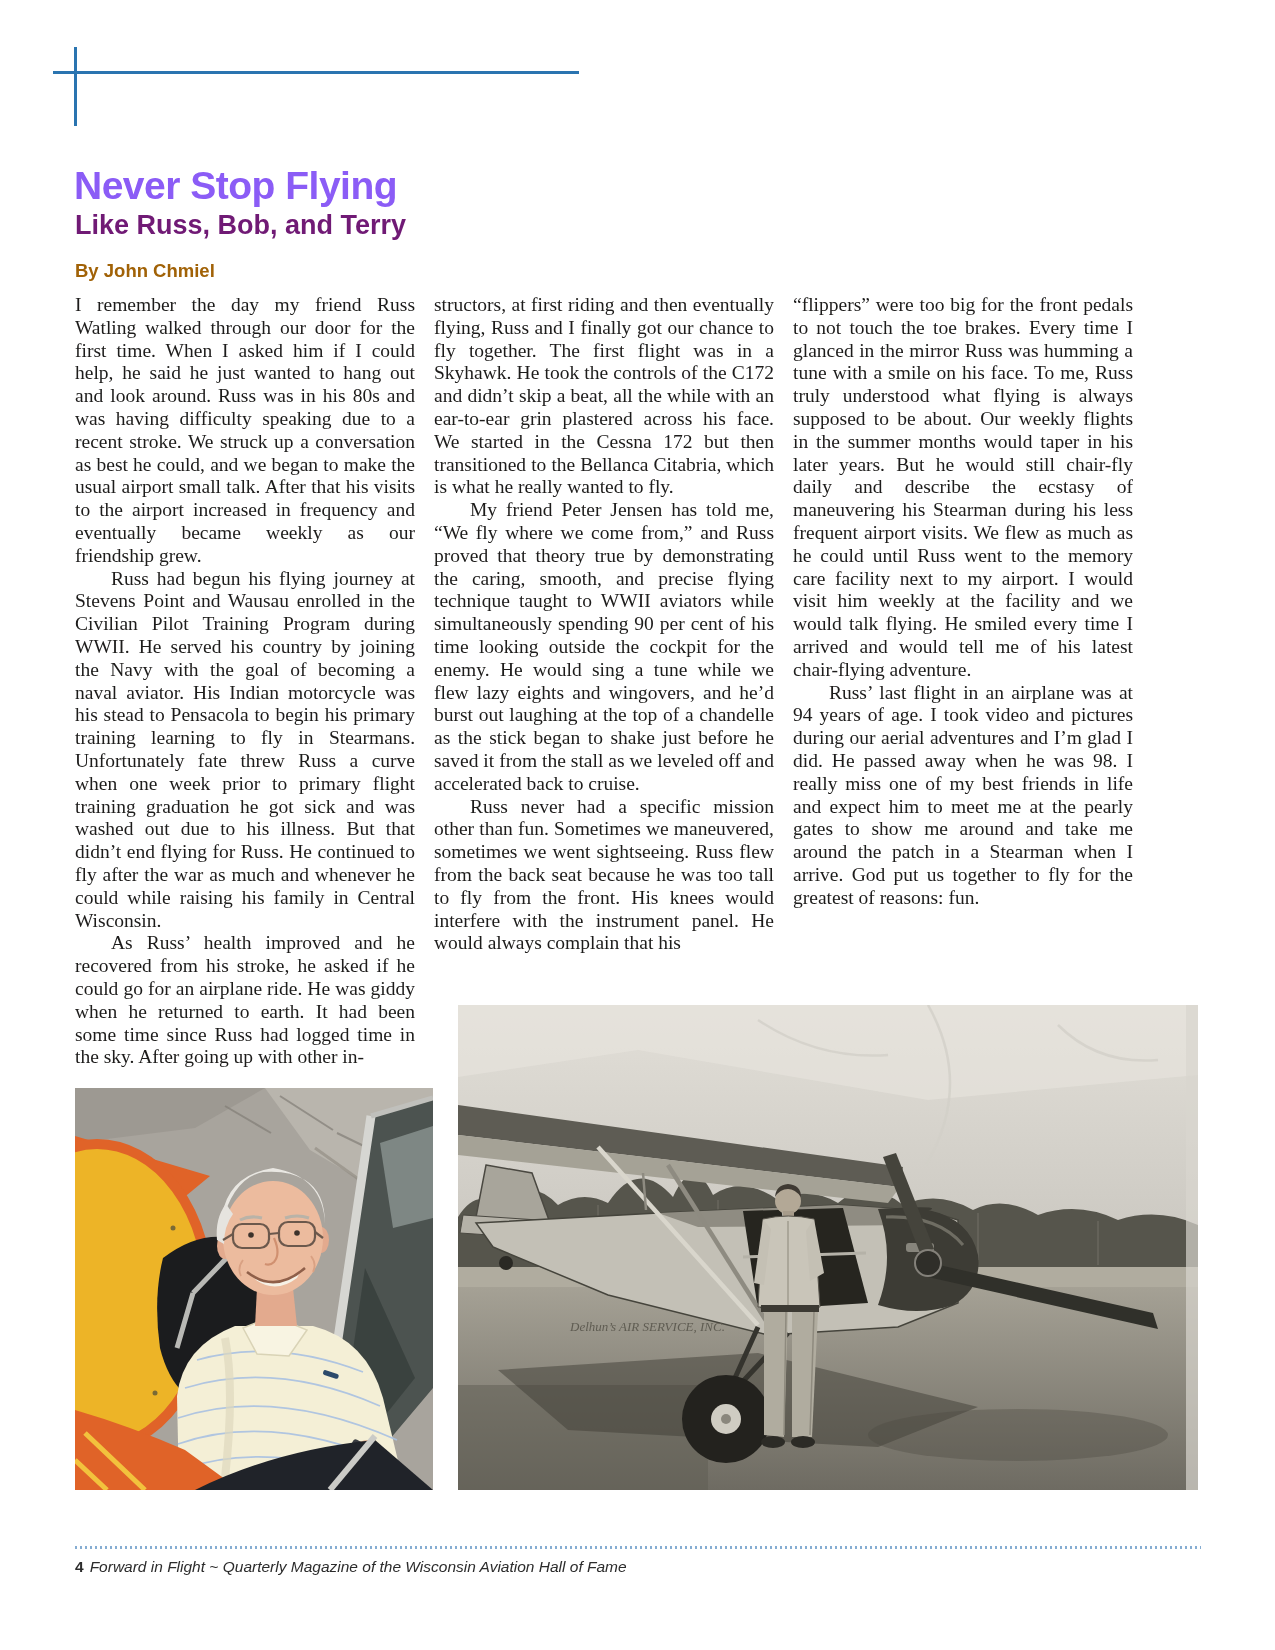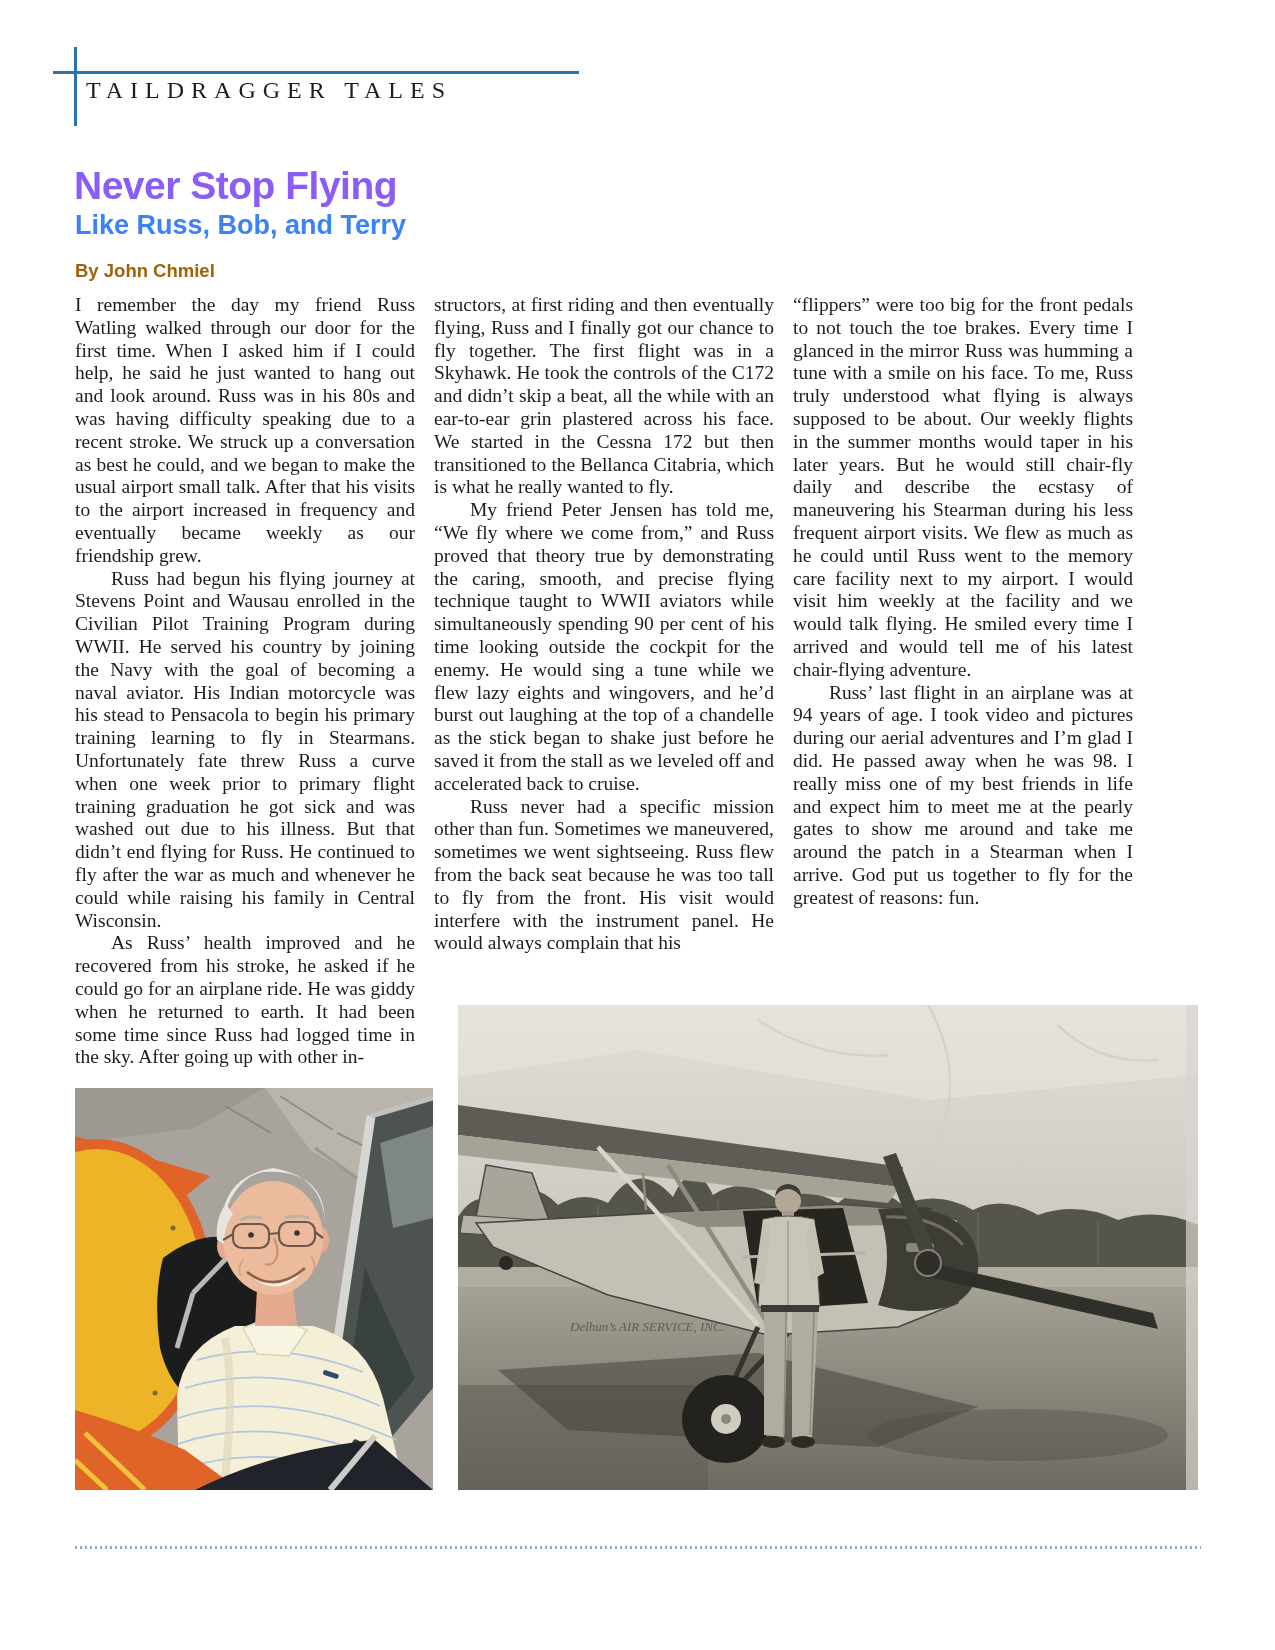--- a/index.html
+++ b/index.html
@@ -6,21 +6,21 @@
   body{width:1275px;height:1650px;position:relative;font-family:"Liberation Serif",serif;color:#1d1c1b;overflow:hidden;}
   .page{position:absolute;inset:0;background:#ffffff;}
 
   
   .rule-h{position:absolute;left:53px;top:71px;width:526px;height:3px;}
   .rule-v{position:absolute;left:74px;top:47px;width:3px;height:79px;}
   .section-label{position:absolute;left:86px;top:77px;font-family:"Liberation Serif",serif;font-size:24px;letter-spacing:7px;color:#1f1e1d;white-space:nowrap;}
 
   
   .title{position:absolute;left:74px;top:166px;font-family:"Liberation Sans",sans-serif;font-weight:bold;font-size:39px;line-height:1;color:#8b5cf6;letter-spacing:-0.5px;}
-  .subtitle{position:absolute;left:75px;top:212px;font-family:"Liberation Sans",sans-serif;font-weight:bold;font-size:27px;line-height:1;color:#3b82f6;}
+  .subtitle{position:absolute;left:75px;top:212px;font-family:"Liberation Sans",sans-serif;font-weight:bold;font-size:27px;line-height:1;color:#701a75;}
   .byline{position:absolute;left:75px;top:260px;font-family:"Liberation Sans",sans-serif;font-weight:bold;font-size:18.5px;color:#a16207;}
 
   
   .columns{position:absolute;left:75px;top:294px;width:1066px;display:flex;gap:19px;}
   .col{width:340px;font-size:19.5px;line-height:22.8px;text-align:justify;hyphens:auto;-webkit-hyphens:auto;}
   .col p{margin:0;}
   .col p + p{text-indent:36px;}
 
   
   .photo{position:absolute;overflow:hidden;}
@@ -35,36 +35,35 @@
   .footer .pnum{font-weight:bold;font-style:normal;margin-right:6px;}
   .footer .ftext{font-style:italic;}
 </style>
 </head>
 <body>
 
 <div class="page">
 
   <div class="rule-h" style="background:#2a74b0"></div>
   <div class="rule-v" style="background:#2a74b0"></div>
-  <div class="section-label">TAILDRAGGER TALES</div>
 
   <h1 class="title" style="margin:0">Never Stop Flying</h1>
   <h2 class="subtitle" style="margin:0">Like Russ, Bob, and Terry</h2>
   <div class="byline">By John Chmiel</div>
 
   <div class="columns">
     <div class="col">
         <p>I remember the day my friend Russ Watling walked through our door for the first time. When I asked him if I could help, he said he just wanted to hang out and look around. Russ was in his 80s and was having difficulty speaking due to a recent stroke. We struck up a conversation as best he could, and we began to make the usual airport small talk. After that his visits to the airport increased in frequency and eventually became weekly as our friendship grew.</p>
         <p>Russ had begun his flying journey at Stevens Point and Wausau enrolled in the Civilian Pilot Training Program during WWII. He served his country by joining the Navy with the goal of becoming a naval aviator. His Indian motorcycle was his stead to Pensacola to begin his primary training learning to fly in Stearmans. Unfortunately fate threw Russ a curve when one week prior to primary flight training graduation he got sick and was washed out due to his illness. But that didn’t end flying for Russ. He continued to fly after the war as much and whenever he could while raising his family in Central Wisconsin.</p>
         <p>As Russ’ health improved and he recovered from his stroke, he asked if he could go for an airplane ride. He was giddy when he returned to earth. It had been some time since Russ had logged time in the sky. After going up with other in-</p>
       </div>
     <div class="col">
         <p>structors, at first riding and then eventually flying, Russ and I finally got our chance to fly together. The first flight was in a Skyhawk. He took the controls of the C172 and didn’t skip a beat, all the while with an ear-to-ear grin plastered across his face. We started in the Cessna 172 but then transitioned to the Bellanca Citabria, which is what he really wanted to fly.</p>
         <p>My friend Peter Jensen has told me, “We fly where we come from,” and Russ proved that theory true by demonstrating the caring, smooth, and precise flying technique taught to WWII aviators while simultaneously spending 90 per cent of his time looking outside the cockpit for the enemy. He would sing a tune while we flew lazy eights and wingovers, and he’d burst out laughing at the top of a chandelle as the stick began to shake just before he saved it from the stall as we leveled off and accelerated back to cruise.</p>
-        <p>Russ never had a specific mission other than fun. Sometimes we maneuvered, sometimes we went sightseeing. Russ flew from the back seat because he was too tall to fly from the front. His visit would interfere with the instrument panel. He would always complain that his</p>
+        <p>Russ never had a specific mission other than fun. Sometimes we maneuvered, sometimes we went sightseeing. Russ flew from the back seat because he was too tall to fly from the front. His knees would interfere with the instrument panel. He would always complain that his</p>
       </div>
     <div class="col">
         <p>“flippers” were too big for the front pedals to not touch the toe brakes. Every time I glanced in the mirror Russ was humming a tune with a smile on his face. To me, Russ truly understood what flying is always supposed to be about. Our weekly flights in the summer months would taper in his later years. But he would still chair-fly daily and describe the ecstasy of maneuvering his Stearman during his less frequent airport visits. We flew as much as he could until Russ went to the memory care facility next to my airport. I would visit him weekly at the facility and we would talk flying. He smiled every time I arrived and would tell me of his latest chair-flying adventure.</p>
         <p>Russ’ last flight in an airplane was at 94 years of age. I took video and pictures during our aerial adventures and I’m glad I did. He passed away when he was 98. I really miss one of my best friends in life and expect him to meet me at the pearly gates to show me around and take me around the patch in a Stearman when I arrive. God put us together to fly for the greatest of reasons: fun.</p>
       </div>
   </div>
 
   <div class="photo photo-left">
     <svg viewBox="0 0 358 402" width="358" height="402" preserveAspectRatio="none">
       <rect width="358" height="402" fill="#a8a49d"></rect>
@@ -199,14 +198,17 @@
         <polygon points="334,307 360,307 354,432 334,432" fill="#b0ac9f"></polygon>
         <path d="M328,307 L326,430 M356,307 L352,430" stroke="#8e8a7e" stroke-width="1.5"></path>
         <ellipse cx="315" cy="437" rx="12" ry="6" fill="#2c2b26"></ellipse>
         <ellipse cx="345" cy="437" rx="12" ry="6" fill="#2c2b26"></ellipse>
       </g>
       <rect x="728" y="0" width="12" height="485" fill="#d8d5ce" opacity="0.7"></rect>
     </svg>
   </div>
 
   <div class="footer-rule"></div>
+  <div class="footer">
+    <span class="pnum">4</span><span class="ftext">Forward in Flight ~ Quarterly Magazine of the Wisconsin Aviation Hall of Fame</span>
+  </div>
 
 </div>
 
 </body></html>

